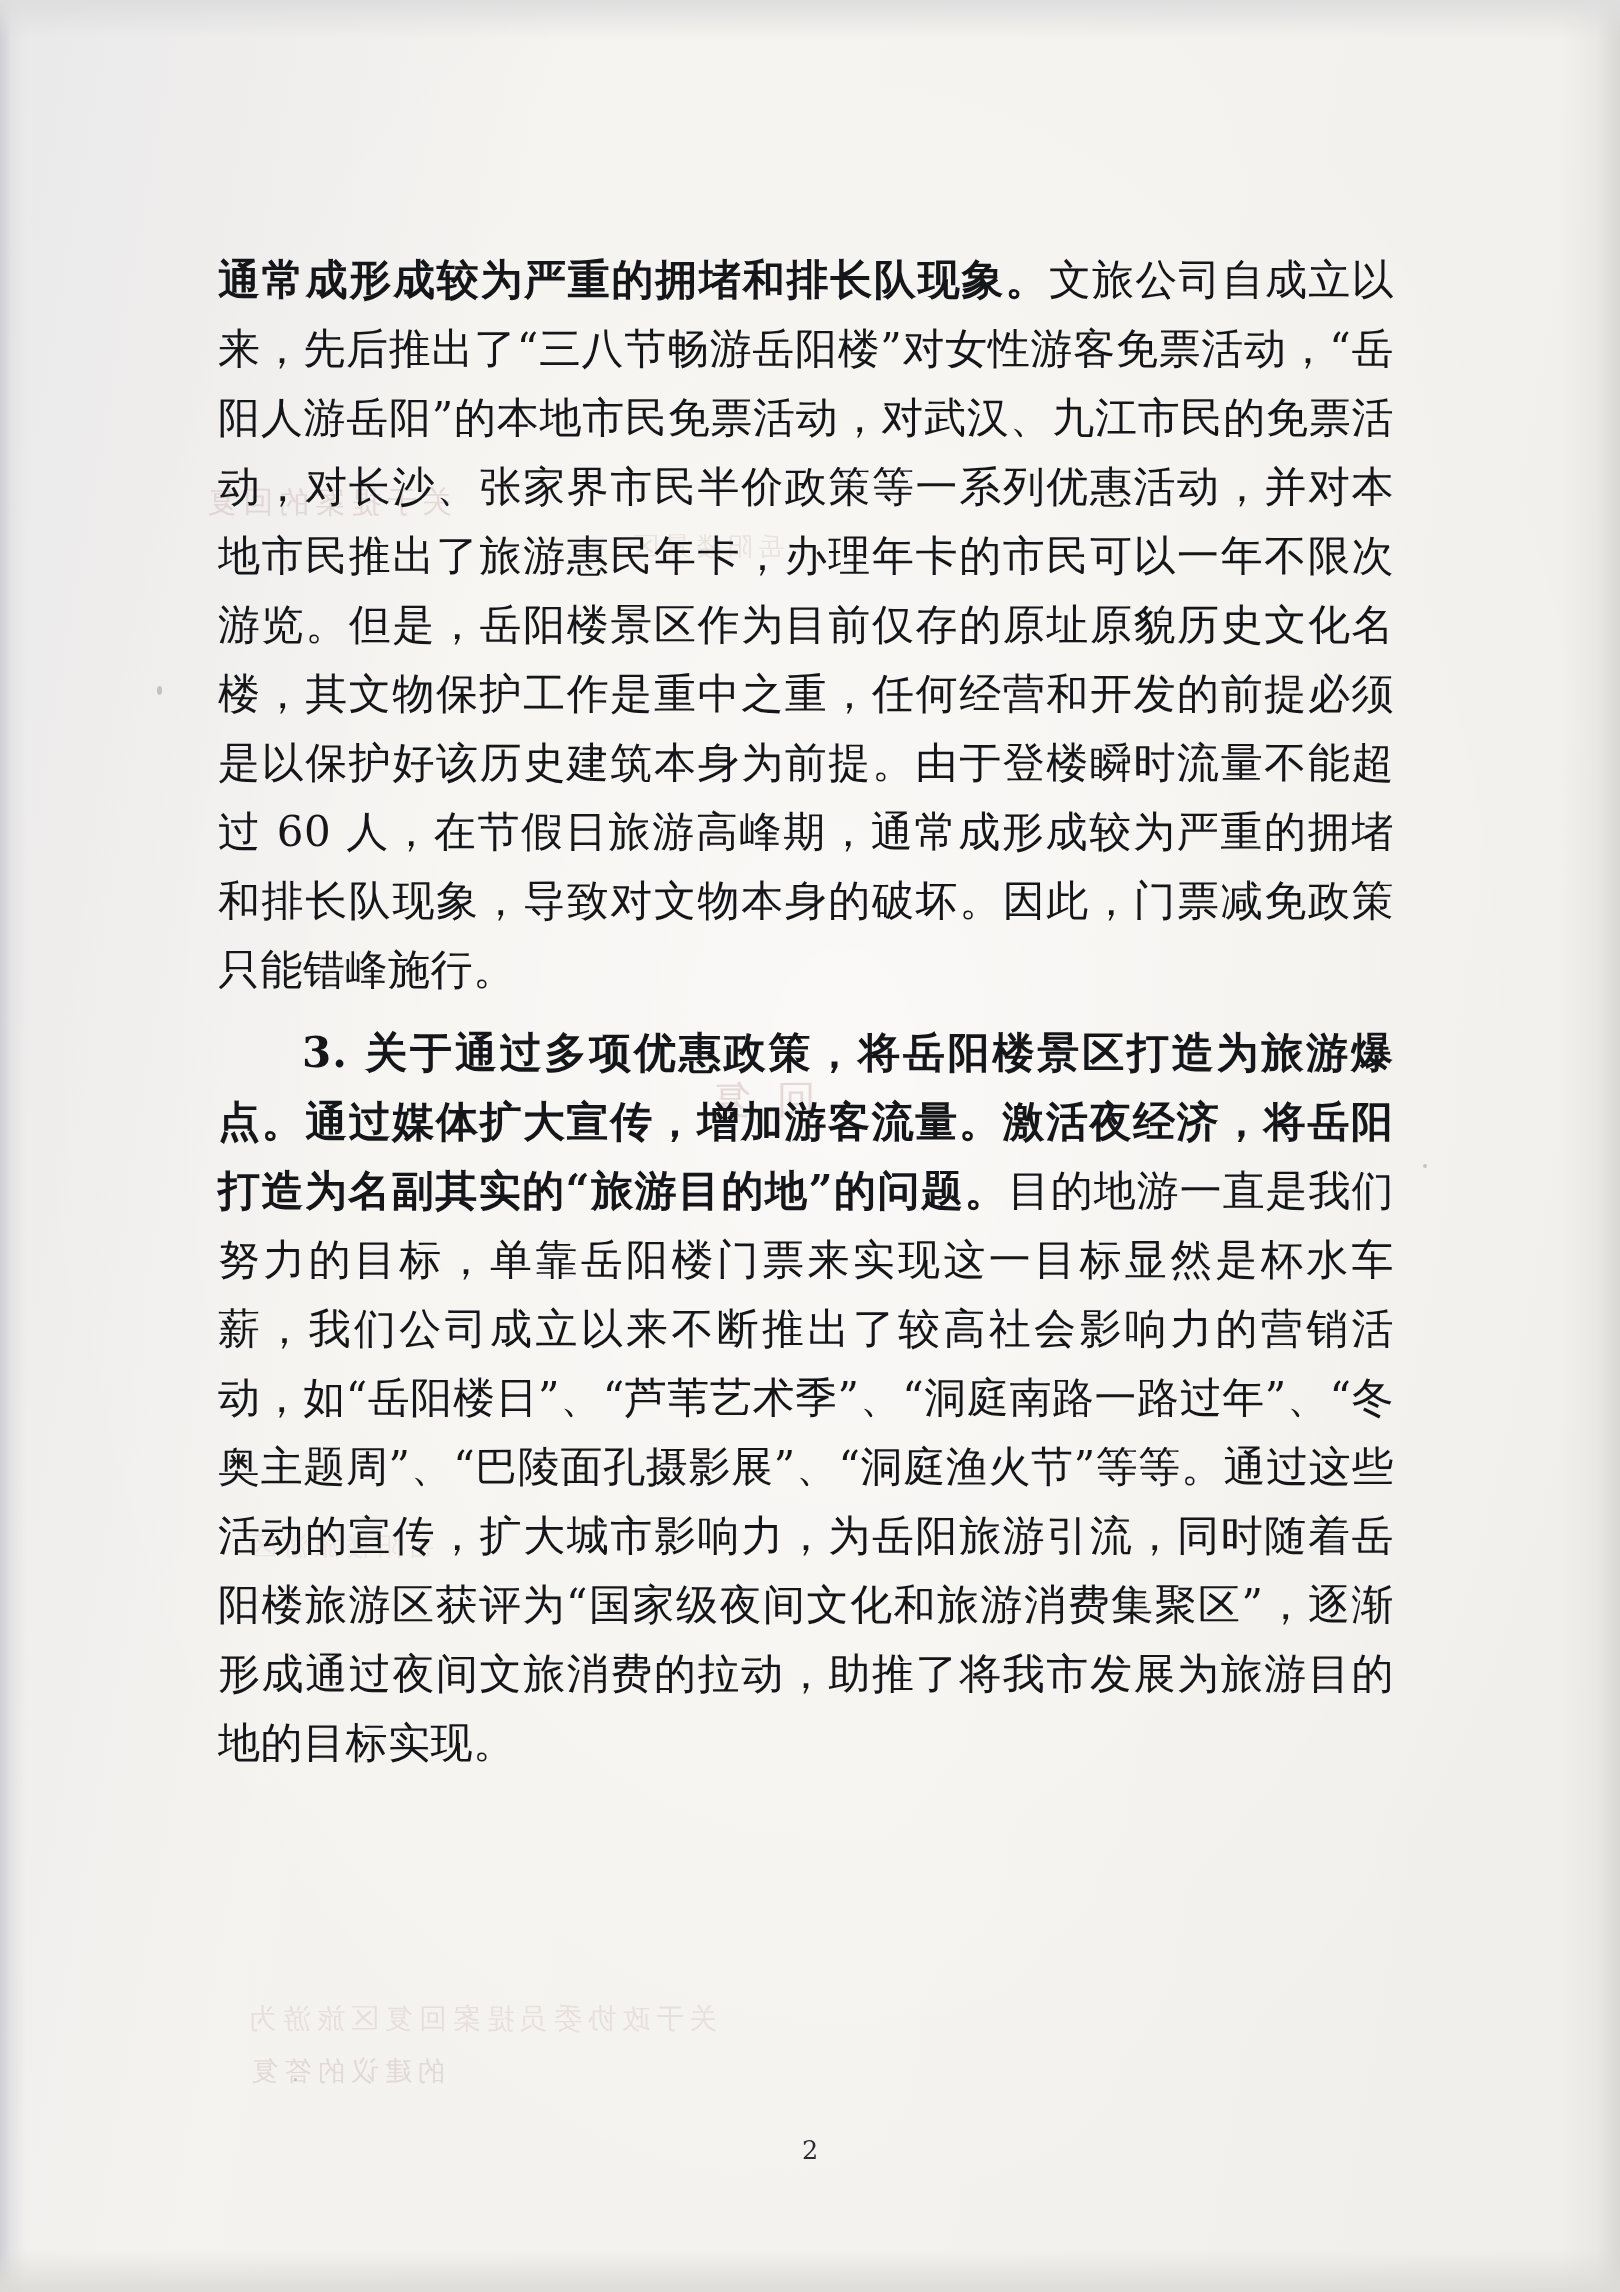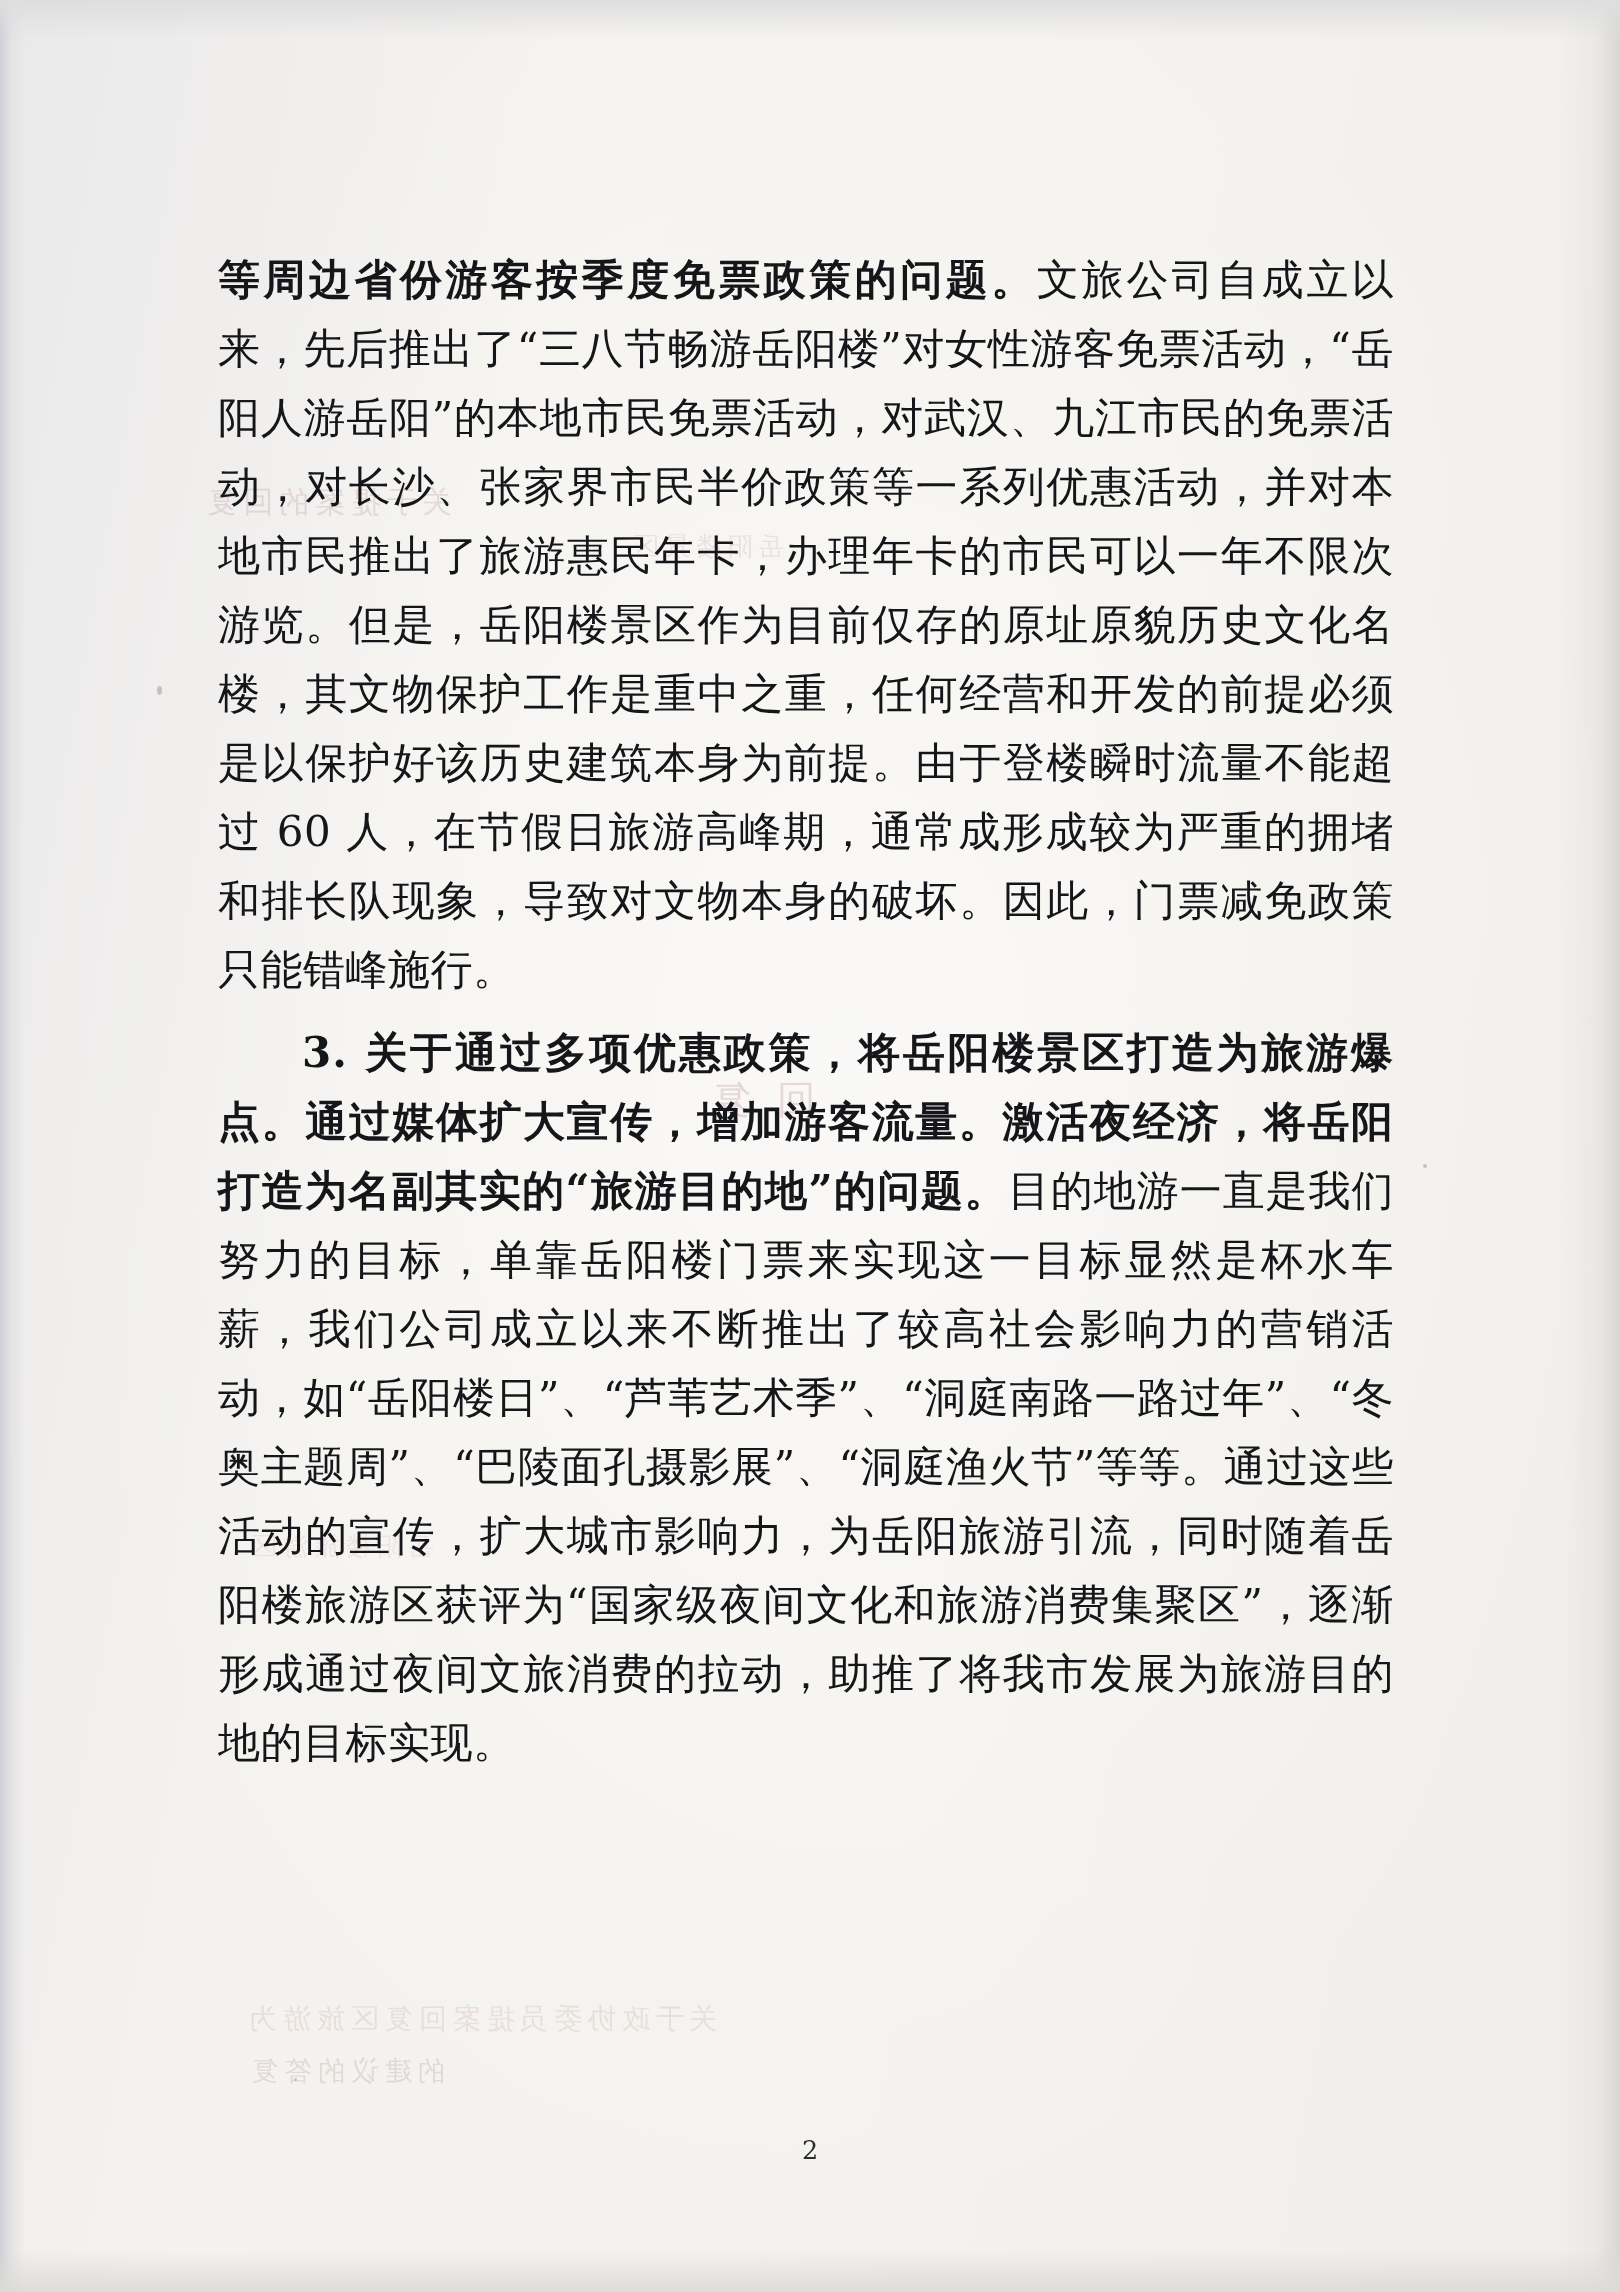--- a/index.html
+++ b/index.html
@@ -130,21 +130,21 @@
   <div class="bleed bleed-4">岳阳楼旅游区</div>
   <div class="bleed bleed-5">关于政协委员提案回复区旅游为</div>
   <div class="bleed bleed-6">的建议的答复</div>
 
   <div class="speck" style="left:157px; top:686px; width:4.9px; height:8.8px;"></div>
   <div class="speck" style="left:1423px; top:1164px; width:3.9px; height:3.9px;"></div>
   <div class="speck" style="left:294px; top:2078px; width:2.9px; height:2.9px;"></div>
 
   <div class="content">
 
-    <p class="para"><span class="lead">等周边省份游客按季度免票政策的问题。</span><span>文旅公司自成立以来，先后推出了“三八节畅游岳阳楼”对女性游客免票活动，“岳阳人游岳阳”的本地市民免票活动，对武汉、九江市民的免票活动，对长沙、张家界市民半价政策等一系列优惠活动，并对本地市民推出了旅游惠民年卡，办理年卡的市民可以一年不限次游览。但是，岳阳楼景区作为目前仅存的原址原貌历史文化名楼，其文物保护工作是重中之重，任何经营和开发的前提必须是以保护好该历史建筑本身为前提。由于登楼瞬时流量不能超过 60 人，在节假日旅游高峰期，通常成形成较为严重的拥堵和排长队现象，导致对文物本身的破坏。因此，门票减免政策只能错峰施行。</span></p>
+    <p class="para"><span class="lead">通常成形成较为严重的拥堵和排长队现象。</span><span>文旅公司自成立以来，先后推出了“三八节畅游岳阳楼”对女性游客免票活动，“岳阳人游岳阳”的本地市民免票活动，对武汉、九江市民的免票活动，对长沙、张家界市民半价政策等一系列优惠活动，并对本地市民推出了旅游惠民年卡，办理年卡的市民可以一年不限次游览。但是，岳阳楼景区作为目前仅存的原址原貌历史文化名楼，其文物保护工作是重中之重，任何经营和开发的前提必须是以保护好该历史建筑本身为前提。由于登楼瞬时流量不能超过 60 人，在节假日旅游高峰期，通常成形成较为严重的拥堵和排长队现象，导致对文物本身的破坏。因此，门票减免政策只能错峰施行。</span></p>
 
     <p class="para indent"><span class="lead">3. 关于通过多项优惠政策，将岳阳楼景区打造为旅游爆点。通过媒体扩大宣传，增加游客流量。激活夜经济，将岳阳打造为名副其实的“旅游目的地”的问题。</span><span>目的地游一直是我们努力的目标，单靠岳阳楼门票来实现这一目标显然是杯水车薪，我们公司成立以来不断推出了较高社会影响力的营销活动，如“岳阳楼日”、“芦苇艺术季”、“洞庭南路一路过年”、“冬奥主题周”、“巴陵面孔摄影展”、“洞庭渔火节”等等。通过这些活动的宣传，扩大城市影响力，为岳阳旅游引流，同时随着岳阳楼旅游区获评为“国家级夜间文化和旅游消费集聚区”，逐渐形成通过夜间文旅消费的拉动，助推了将我市发展为旅游目的地的目标实现。</span></p>
 
   </div>
 
   <div class="page-number">2</div>
 
 </div>
 
 

